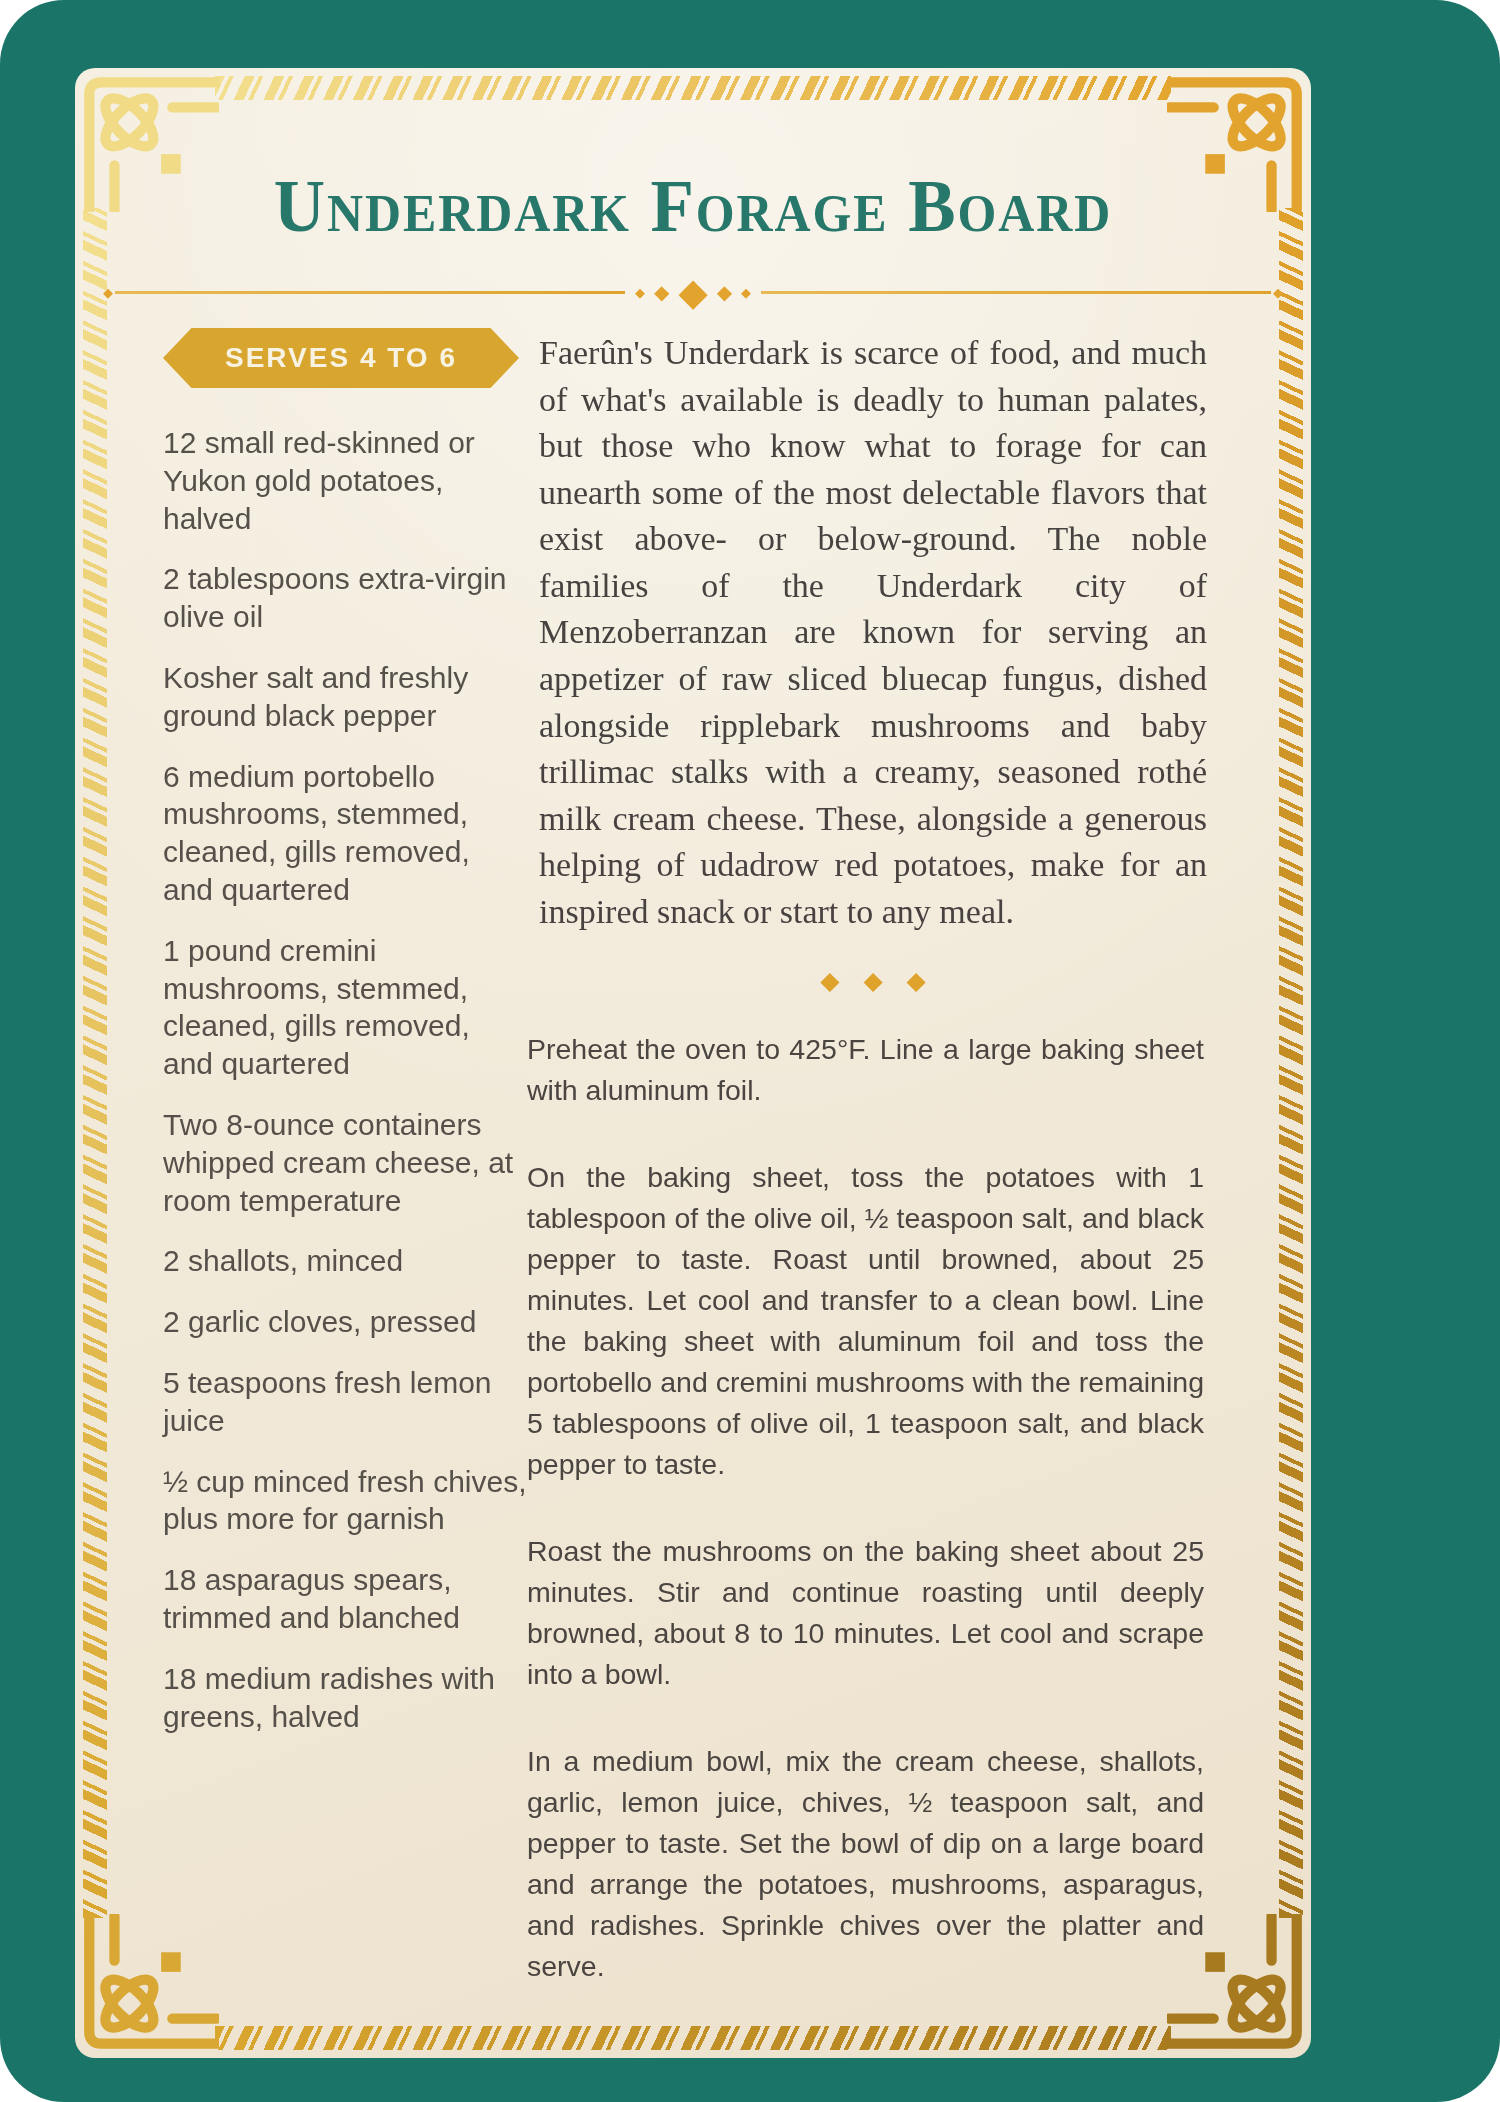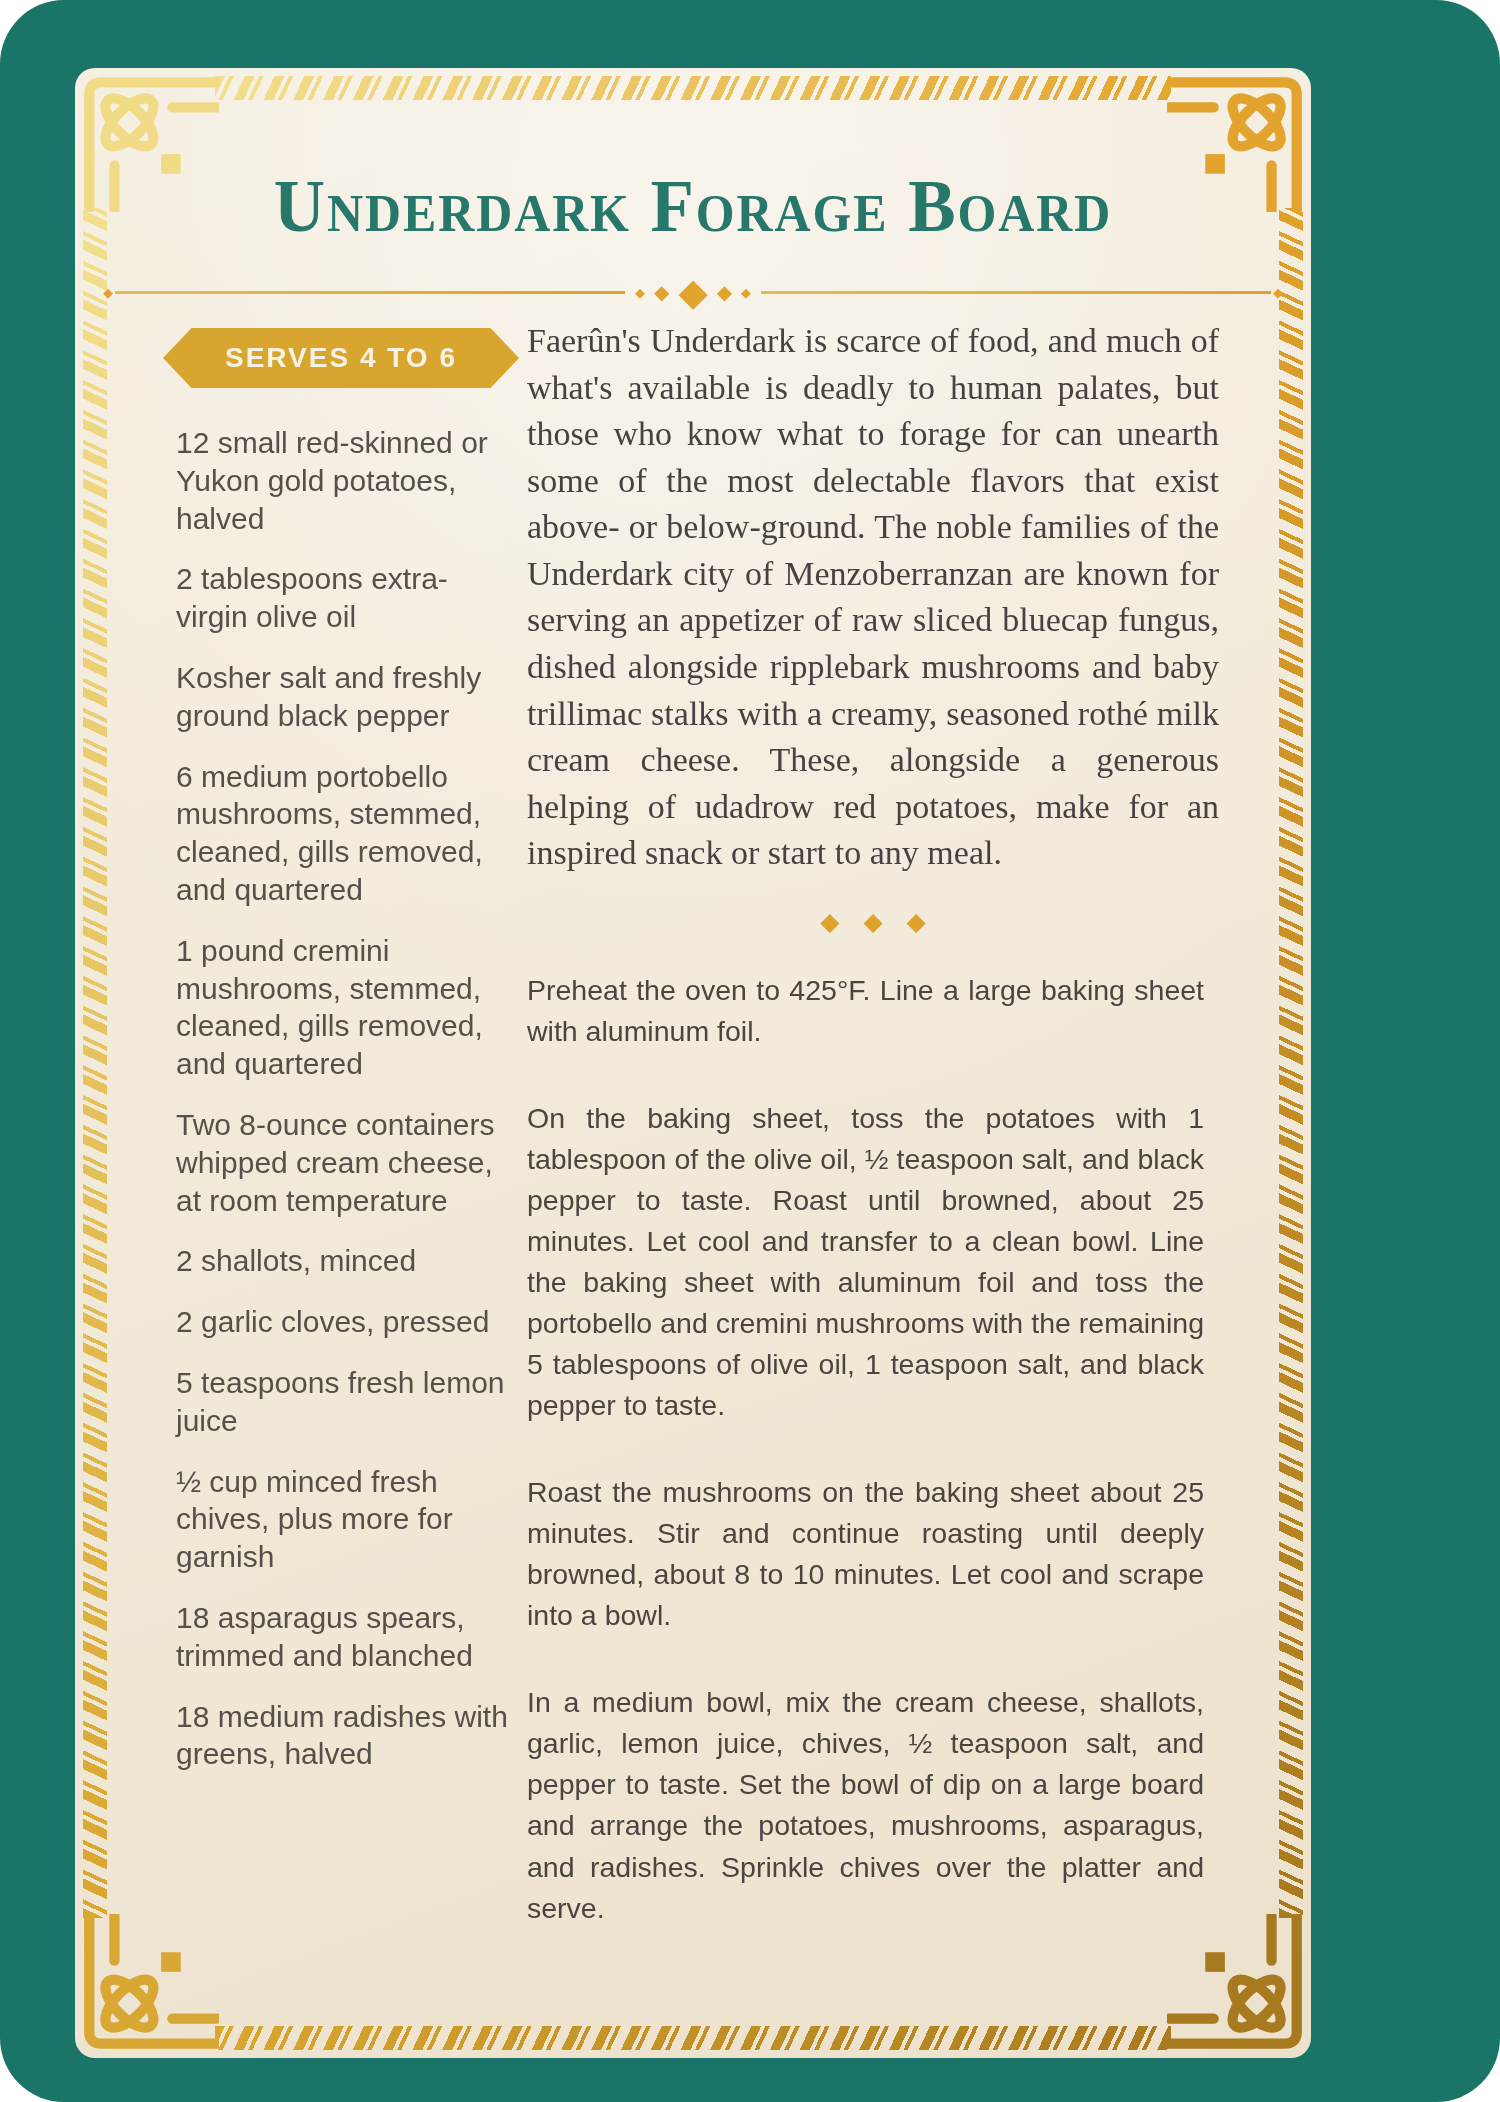--- a/index.html
+++ b/index.html
@@ -47,24 +47,24 @@
   .columns{position:absolute;top:250px;left:88px;right:92px;bottom:70px;
            display:flex;}
   .left{width:364px;flex:none;}
   .right{flex:1;min-width:0;}
   
   .badge{width:356px;height:60px;margin:10px 0 36px 0;background:#D8A62F;
          clip-path:polygon(0% 50%,8% 0%,92% 0%,100% 50%,92% 100%,8% 100%);
          display:flex;align-items:center;justify-content:center;}
   .badge span{color:#F8F2E2;font-weight:bold;font-size:28px;letter-spacing:2px;}
   
-  .ingredients{list-style:none;margin:13px;padding:0;}
+  .ingredients{list-style:none;margin:0;padding:0;}
   .ingredients li{font-size:30px;line-height:1.26;color:#55504A;margin:0 0 23px 0;}
   
-  .intro{margin:0;font-family:"Liberation Serif",serif;font-size:34px;line-height:1.37;
+  .intro{margin:12px;font-family:"Liberation Serif",serif;font-size:34px;line-height:1.37;
          color:#474240;text-align:justify;}
   
   .sep{margin:30px 0 34px 0;text-align:center;color:#DFA32C;font-size:25px;
        letter-spacing:24px;text-indent:24px;}
   
   .steps p{margin:0 15px 46px 0;font-family:Liberation Sans, sans-serif;font-size:28.5px;
            line-height:1.44;color:#4A4541;text-align:justify;}
   .steps p:last-child{margin-bottom:0;}
 </style>
 </head>

